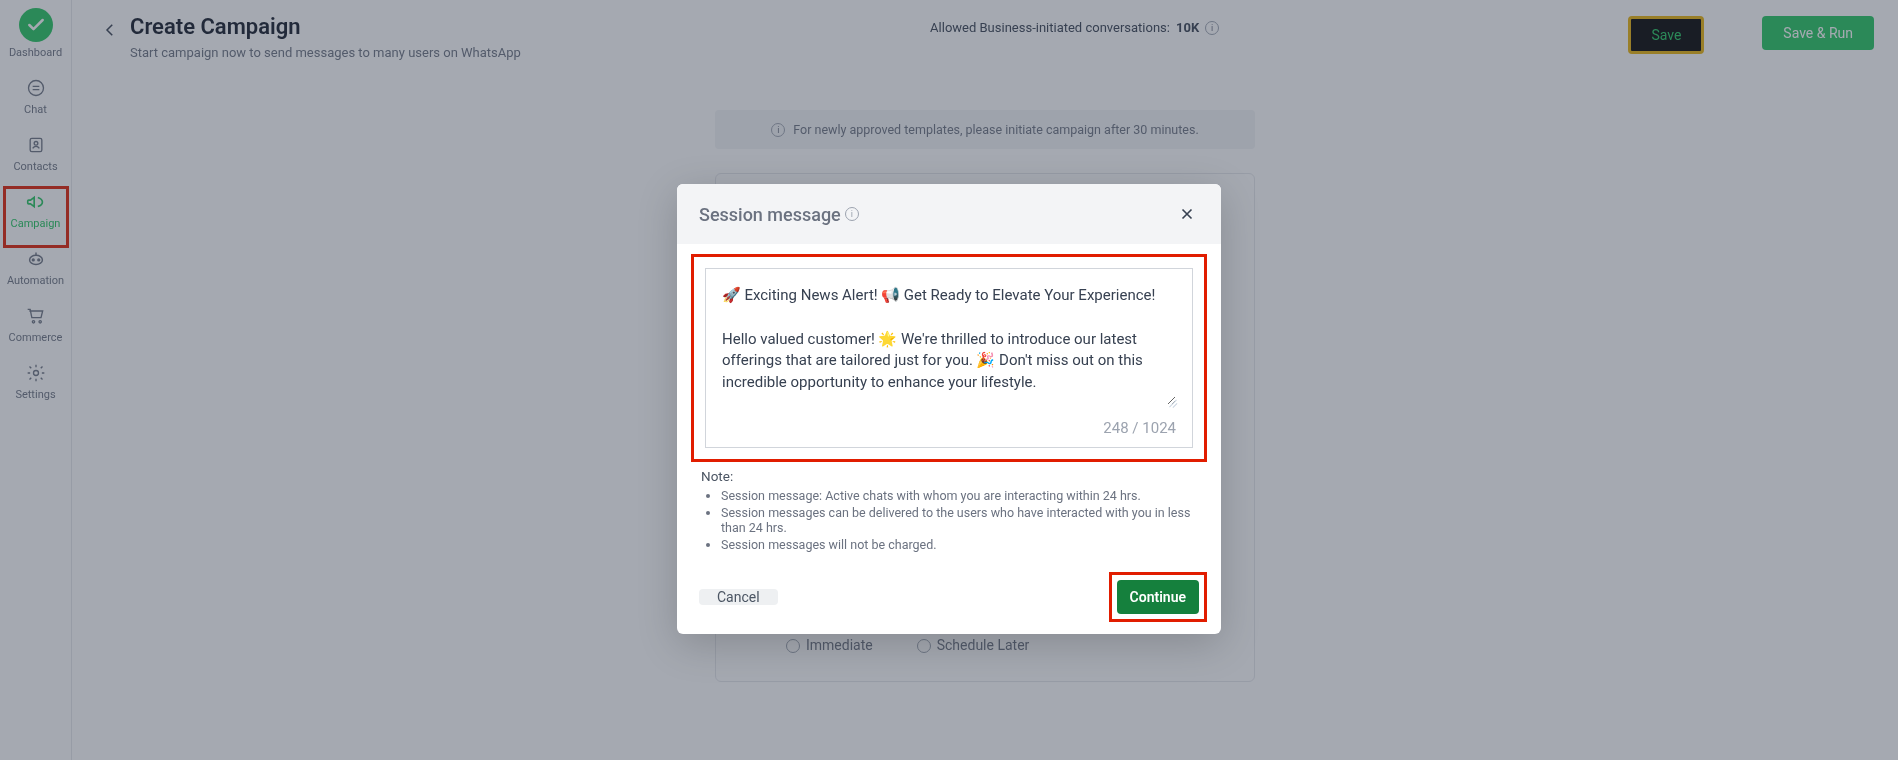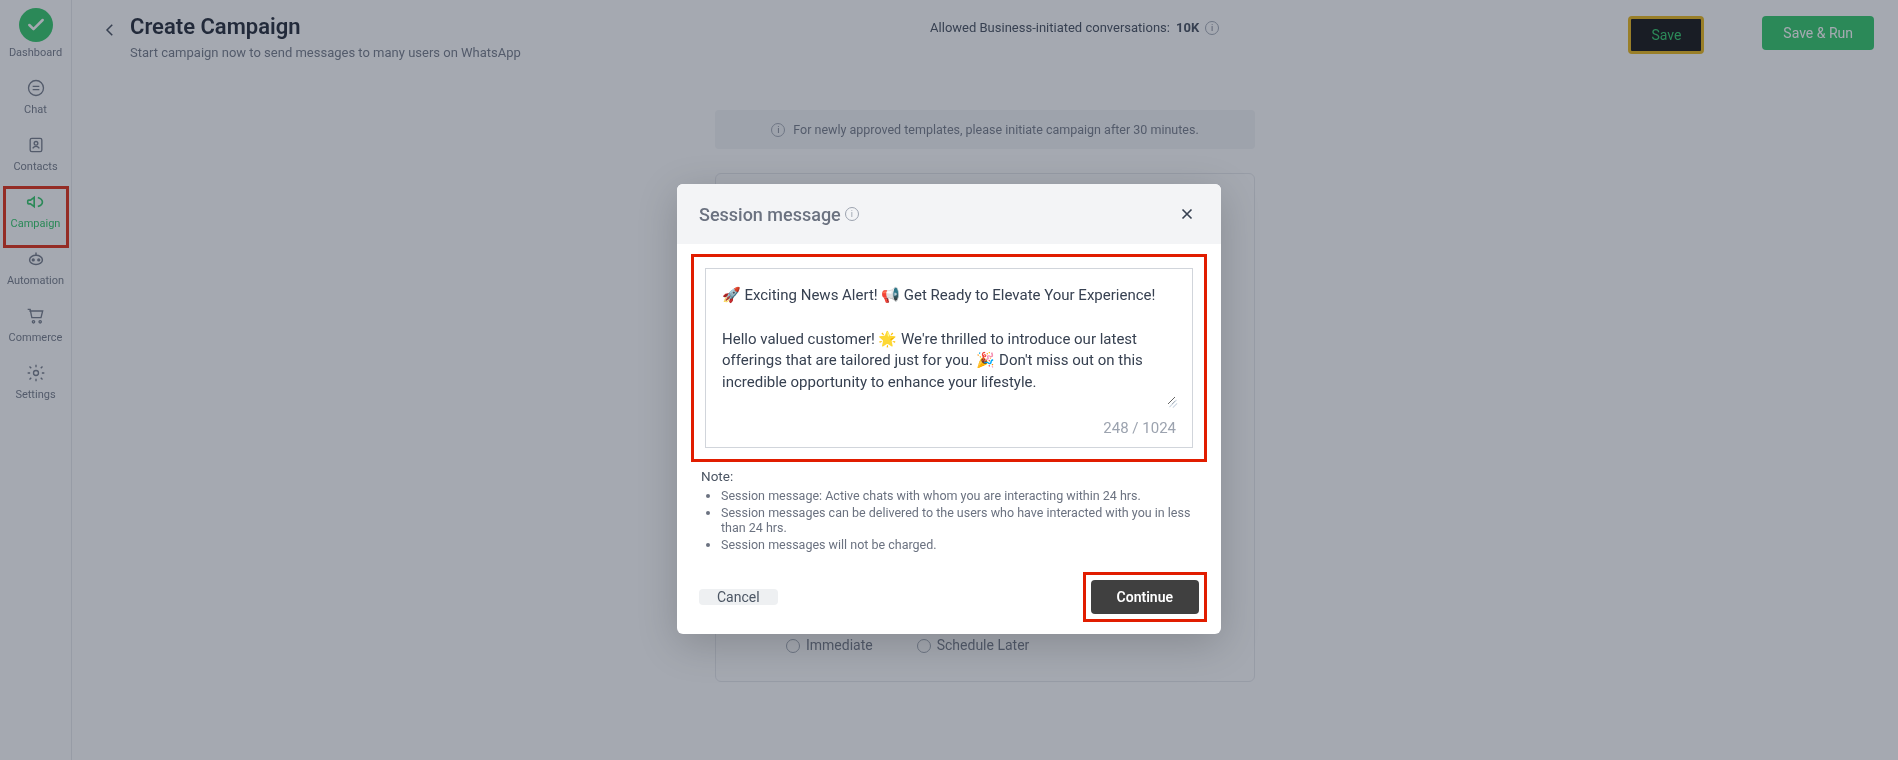--- a/index.html
+++ b/index.html
@@ -48,21 +48,21 @@
   .modal-body { padding: 18px 22px 10px; }
   .msg-frame { padding: 6px; }
   .msg-box { border:1px solid #d1d5db; border-radius:0; padding: 16px 16px 10px; }
   .msg-text { width:100%; min-height:120px; border:none; resize:vertical; font-size:15px; line-height:1.45; color:#374151; outline:none; font-family:inherit; }
   .msg-count { text-align:right; color:#9ca3af; font-size:15px; margin-top:10px; }
   .note-title { color:#4b5563; font-size:13.5px; margin: 14px 0 4px 2px;}
   .note-list { color:#6b7280; font-size:12.5px; padding-left: 22px; }
   .note-list li { margin: 2px 0; }
   .modal-footer { display:flex; justify-content:space-between; align-items:center; padding: 16px 22px 20px; }
   .btn-cancel { background:#eef0f2; color:#4b5563; padding:0 18px; border-radius:4px; font-size:14px; cursor:pointer; border:none;}
-  .btn-continue { background:#404040; color:#fff; padding:9px 26px; border-radius:4px; font-size:14px; font-weight:600; cursor:pointer; border:none;text-align:center;}
+  .btn-continue { background:#15803d; color:#fff; padding:9px 13px; border-radius:4px; font-size:14px; font-weight:600; cursor:pointer; border:none;text-align:center;}
 
   .frame-msg { position:absolute; border:3px solid #e11d00; pointer-events:none; }
   .resize-handle { position:absolute; right:14px; bottom:40px; width:10px; height:10px; }
   .resize-handle::before, .resize-handle::after { content:""; position:absolute; background:#cbd5e1; height:1px; }
   .resize-handle::before { width:10px; transform:rotate(-45deg); top:6px; left:0;}
   .resize-handle::after  { width:6px; transform:rotate(-45deg); top:8px; left:4px;}
 </style>
 </head>
 <body>
 

